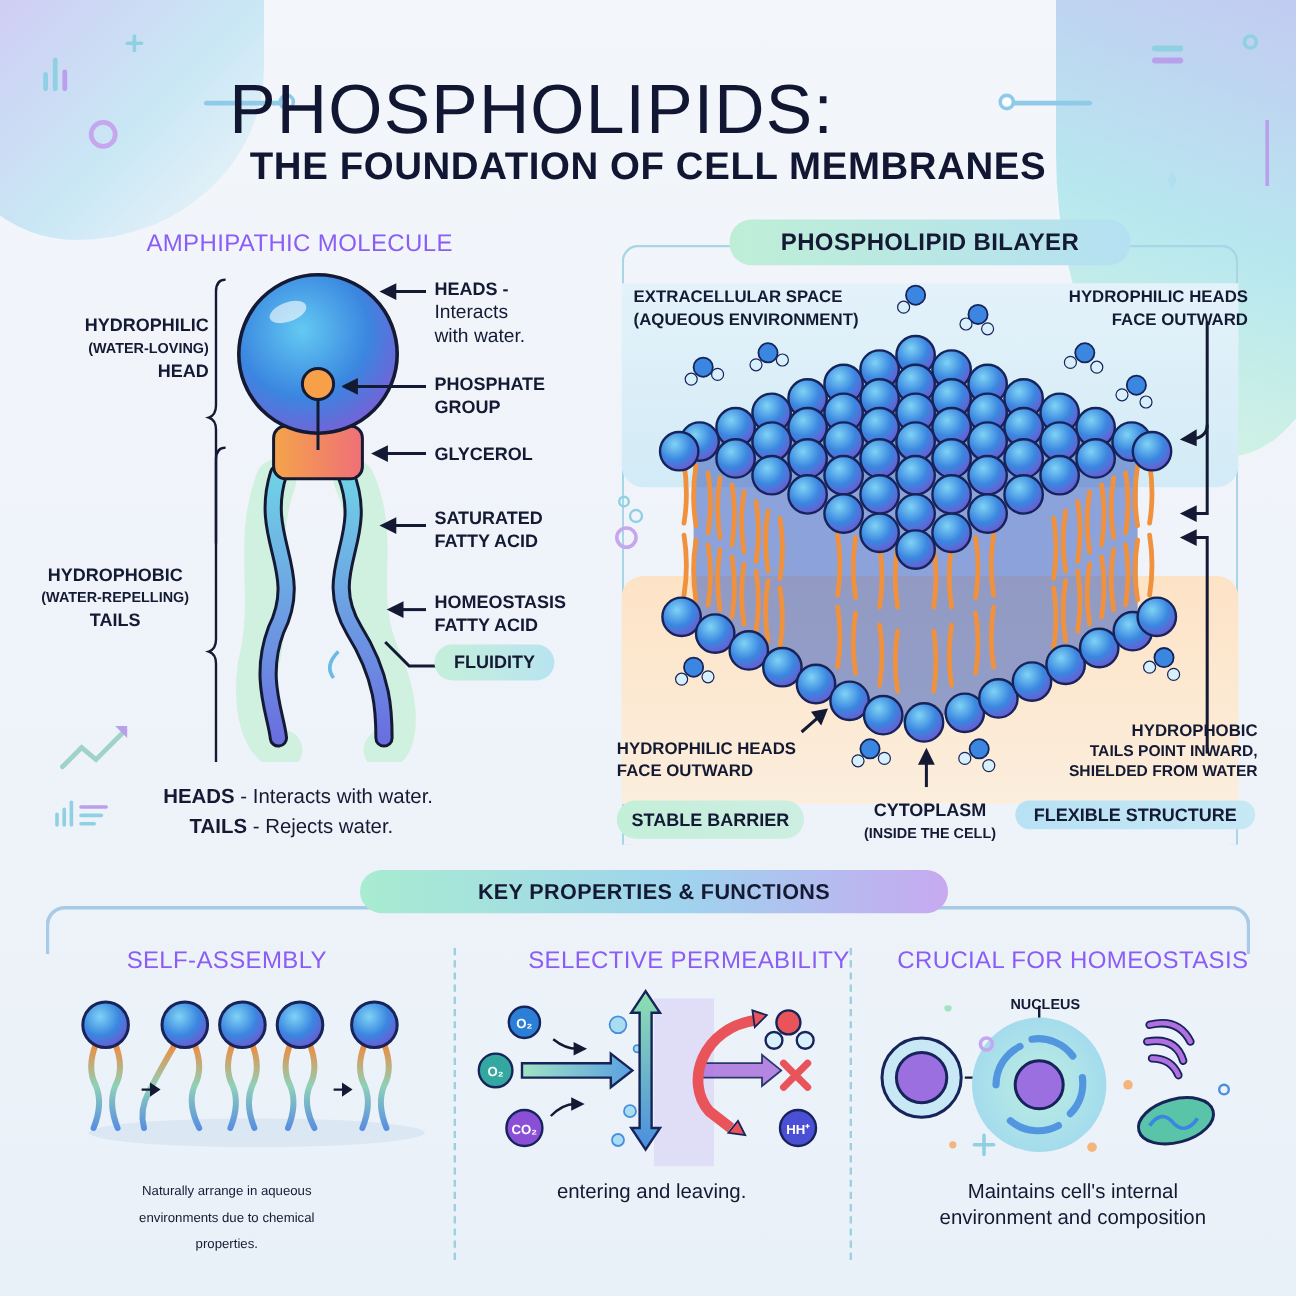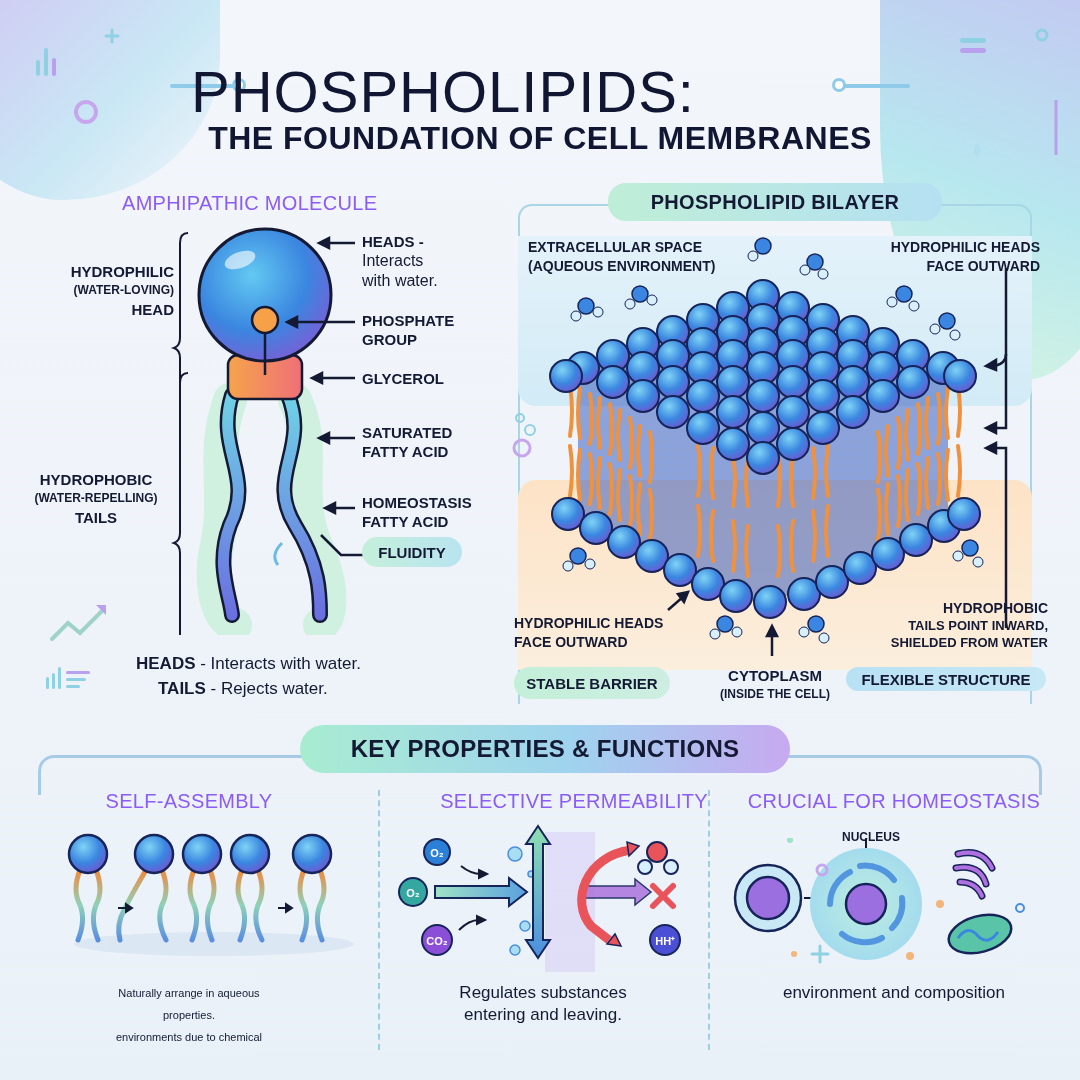--- a/index.html
+++ b/index.html
@@ -356,21 +356,21 @@
   <div>SHIELDED FROM WATER</div>
 </div>
 <div class="abs lbl" style="left:690px;top:666px;width:170px;text-align:center">
   <div style="font-size:15px">CYTOPLASM</div>
   <div class="lbl-sm">(INSIDE THE CELL)</div>
 </div>
 <div class="abs pill lbl" style="left:514px;top:667px;width:156px;height:32px;background:linear-gradient(90deg,#c3efd8,#cdeee2)">STABLE BARRIER</div>
 <div class="abs pill lbl" style="left:846px;top:667px;width:200px;height:24px;background:linear-gradient(90deg,#b8e1f4,#c7e8f5)">FLEXIBLE STRUCTURE</div>
 
 <div class="abs kp-bar"></div>
-<div class="abs pill sec-head" style="left:300px;top:725px;width:490px;height:48px;border-radius:24px;font-size:24px;background:linear-gradient(90deg,#a8ecd1,#9fd3ee 55%,#c7a9f0)">KEY PROPERTIES &amp; FUNCTIONS</div>
+<div class="abs pill sec-head" style="left:300px;top:725px;width:490px;height:36px;border-radius:24px;font-size:18px;background:linear-gradient(90deg,#a8ecd1,#9fd3ee 55%,#c7a9f0)">KEY PROPERTIES &amp; FUNCTIONS</div>
 
 <div class="abs divider" style="left:378px;top:790px;height:260px"></div>
 <div class="abs divider" style="left:708px;top:790px;height:260px"></div>
 
 <div class="abs sec-head" style="left:0;width:378px;top:790px;text-align:center">SELF-ASSEMBLY</div>
 <svg class="abs" style="left:66px;top:832px" width="290" height="130">
   <defs>
     <radialGradient id="sG" cx="38%" cy="32%" r="70%">
         <stop offset="0%" stop-color="#7fd3f5"></stop>
         <stop offset="60%" stop-color="#3a86e0"></stop>
@@ -404,22 +404,22 @@
   </g>
   <g stroke="#141a33" stroke-width="2" fill="#141a33">
     <line x1="52" y1="76" x2="62" y2="76"></line>
       <path d="M66 76 l-6 -4 v8 z"></path>
     <line x1="212" y1="76" x2="222" y2="76"></line>
       <path d="M226 76 l-6 -4 v8 z"></path>
   </g>
 </svg>
 <div class="abs txt" style="left:0;width:378px;top:982px;text-align:center;font-size:11px;line-height:22px">
   <div>Naturally arrange in aqueous</div>
+  <div>environments due to chemical</div>
   <div>properties.</div>
-  <div>environments due to chemical</div>
 </div>
 
 <div class="abs sec-head" style="left:378px;width:330px;top:790px;text-align:right">SELECTIVE PERMEABILITY</div>
 <svg class="abs" style="left:395px;top:822px" width="300" height="150">
   <defs>
     <linearGradient id="vA" x1="0" y1="0" x2="0" y2="1">
         <stop offset="0%" stop-color="#8fe0b0"></stop>
         <stop offset="100%" stop-color="#4a8ee0"></stop>
       </linearGradient>
     <linearGradient id="hA" x1="0" y1="0" x2="1" y2="0">
@@ -462,21 +462,20 @@
   <path d="M40 64 h74 v-8 l18 14 l-18 14 v-8 h-74 z" fill="url(#hA)" stroke="#16245a" stroke-width="2"></path>
 
   <path d="M143 4 l12 18 h-7 v96 h7 l-12 18 l-12 -18 h7 v-96 h-7 z" fill="url(#vA)" stroke="#16245a" stroke-width="2"></path>
 
   <path d="M190 64 h50 v-7 l16 13 l-16 13 v-7 h-50 z" fill="#b07ae0" stroke="#16245a" stroke-width="1.5" opacity=".9"></path>
   <path d="M236 28 C190 34 175 80 196 104 L214 118" fill="none" stroke="#e8545a" stroke-width="9"></path>
   <path d="M244 24 l-12 -4 l2 14 z" fill="#e8545a" stroke="#16245a" stroke-width="1.5"></path>
   <path d="M226 124 l-14 -2 l8 -10 z" fill="#e8545a" stroke="#16245a" stroke-width="1.5"></path>
 </svg>
 <div class="abs txt" style="left:378px;width:330px;top:982px;text-align:center;font-size:17px;line-height:22px">
-  <div>Regulates substances</div>
   <div>entering and leaving.</div>
 </div>
 
 <div class="abs sec-head" style="left:708px;width:372px;top:790px;text-align:center">CRUCIAL FOR HOMEOSTASIS</div>
 <div class="abs lbl" style="left:842px;top:828px;font-size:12px">NUCLEUS</div>
 <svg class="abs" style="left:730px;top:838px" width="300" height="130">
   <defs>
     <radialGradient id="cG" cx="50%" cy="50%" r="60%">
         <stop offset="0%" stop-color="#bdeee0"></stop>
         <stop offset="100%" stop-color="#9fd8f0"></stop>
@@ -511,14 +510,15 @@
 
   <circle cx="92" cy="32" r="5" fill="none" stroke="#c6a7ee" stroke-width="3"></circle>
   <circle cx="60" cy="2" r="3" fill="#9fe3c4"></circle>
   <circle cx="210" cy="66" r="4" fill="#f4b47a"></circle>
   <circle cx="180" cy="118" r="4" fill="#f4b47a"></circle>
   <circle cx="64" cy="116" r="3" fill="#f4b47a"></circle>
   <path d="M90 108 v16 M82 116 h16" stroke="#8fd1e3" stroke-width="3" stroke-linecap="round"></path>
   <circle cx="290" cy="70" r="4" fill="none" stroke="#4a8ee0" stroke-width="2"></circle>
 </svg>
 <div class="abs txt" style="left:708px;width:372px;top:982px;text-align:center;font-size:17px;line-height:22px">
+  <div>Maintains cell's internal</div>
   <div>environment and composition</div>
 </div>
 
 </body></html>

